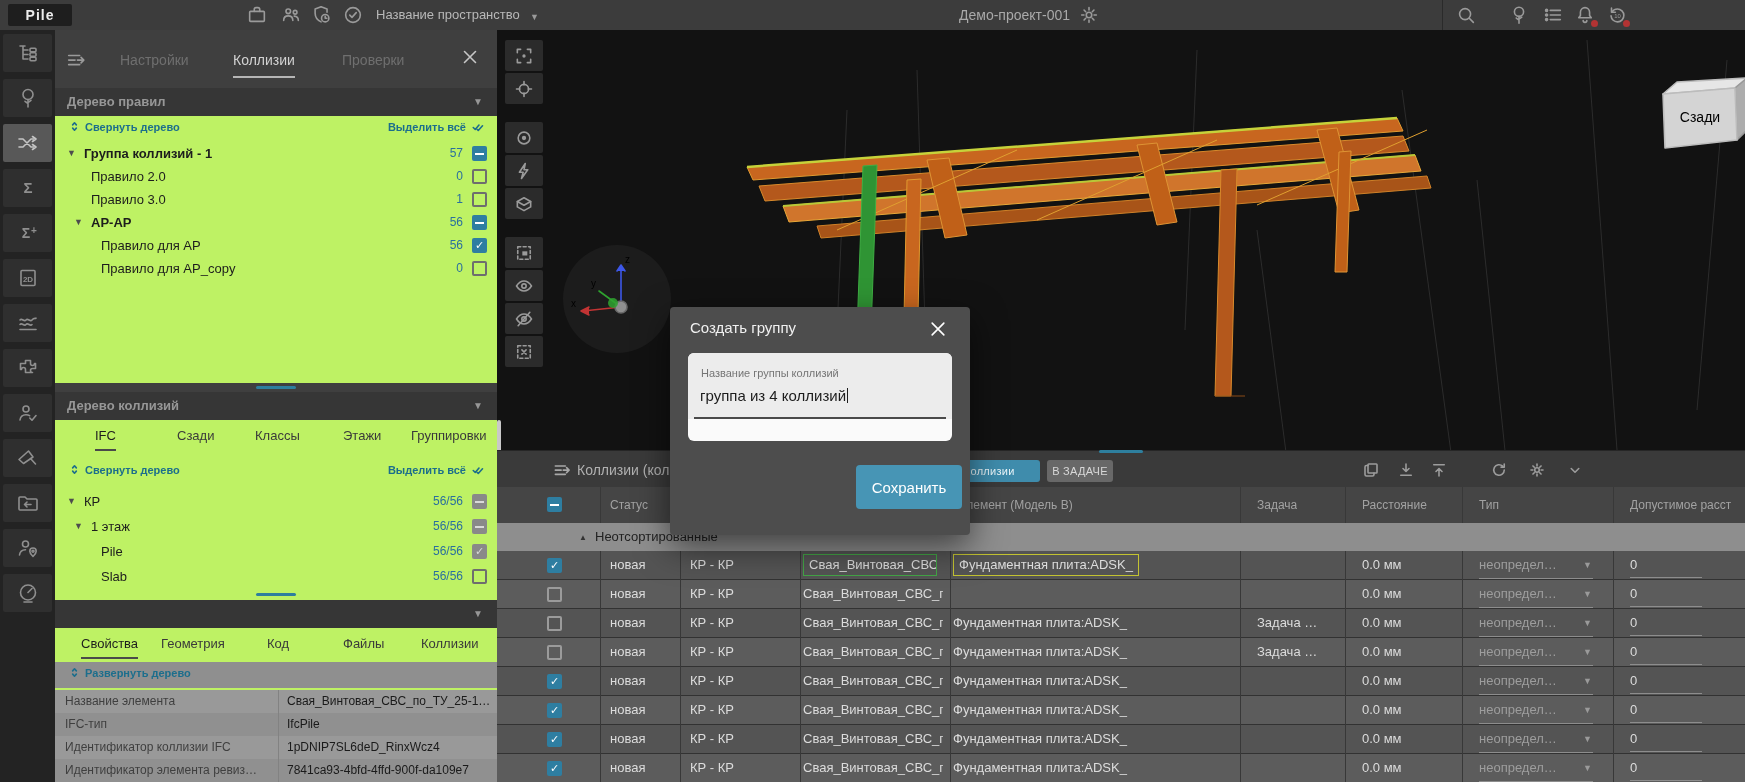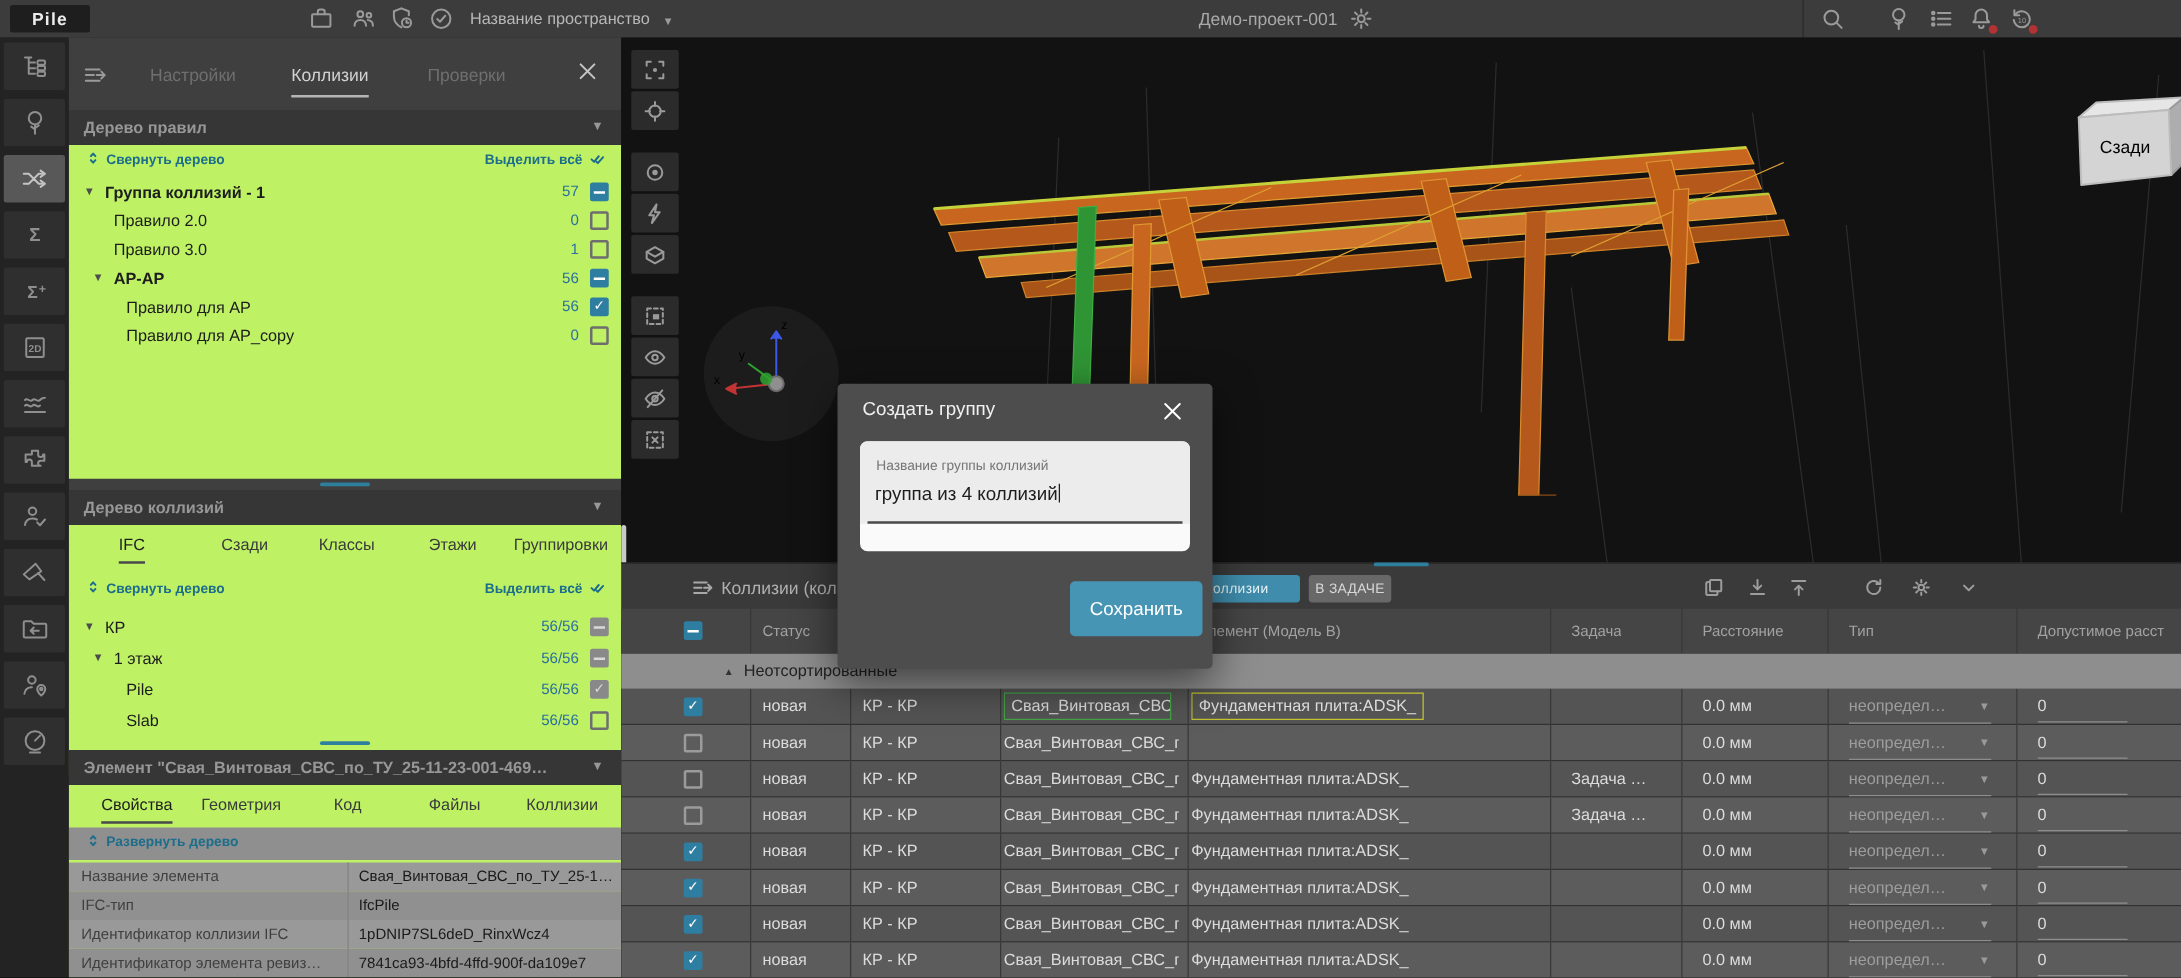--- a/index.html
+++ b/index.html
@@ -443,21 +443,20 @@
           <span class="tcount">56/56</span>
           <span class="cbwrap">
             <span class="cb off"></span>
           </span>
         </div>
       </div>
   </div>
   <div class="handle" style="top:563px"></div>
 
   <div class="sec-h" style="top:570px">
-    <span style="display:inline-block;max-width:400px;overflow:hidden;text-overflow:ellipsis;white-space:nowrap;vertical-align:top;">Элемент "Свая_Винтовая_СВС_по_ТУ_25-11-23-001-469…</span>
     <span class="caret" style="line-height:28px">▼</span>
   </div>
   <div class="sec-body" style="top:598px;height:154px">
     <div id="elem-tabs">
         <span class="stab active" style="left: 26px;">Свойства</span>
         <span class="stab" style="left: 106px;">Геометрия</span>
         <span class="stab" style="left: 212px;">Код</span>
         <span class="stab" style="left: 288px;">Файлы</span>
         <span class="stab" style="left: 366px;">Коллизии</span>
       </div>

